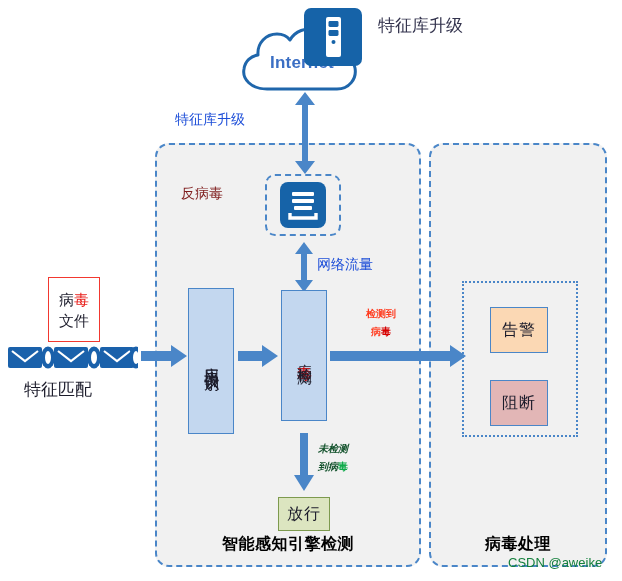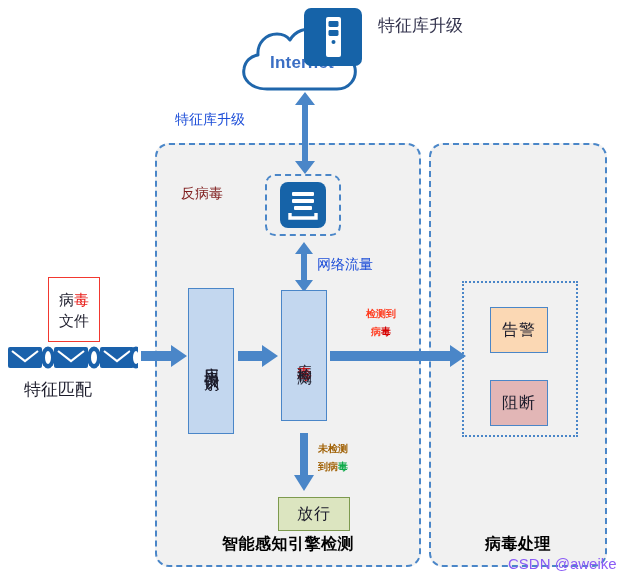--- a/index.html
+++ b/index.html
@@ -164,28 +164,28 @@
 
   
   .ann {
     font-size: 10px;
     line-height: 18px;
     font-weight: bold;
     white-space: nowrap;
     text-align: center;
   }
   .ann-red   { color: #ff3c20; }
-  .ann-green { color: #a16207; }
+  .ann-green { color: #14532d; font-style: italic; }
   .ch-dark-red   { color: #d60000; }
   .ch-dark-green { color: #0faa4a; }
   .ch-red        { color: #e8201c; }
 
   .watermark {
-    font-size: 15px;
-    color: #8b5cf6;
+    font-size: 13px;
+    color: #15803d;
     white-space: nowrap;
     font-family: "Liberation Sans", sans-serif;
   }
   svg { display: block; }
 </style>
 </head>
 <body>
 
 <div id="canvas">
 
@@ -316,21 +316,21 @@
     <svg width="20" height="58" viewBox="0 0 20 58">
       <polygon points="6,0 14,0 14,42 20,42 10,58 0,42 6,42" fill="#4a86c8"></polygon>
     </svg>
   </div>
 
   <div class="abs ann cjk" style="left:318px; top:440px; width:72px; text-align:left;">
     <div class="ann-green">未检测</div>
     <div><span class="ann-green">到病</span><span class="ch-dark-green">毒</span></div>
   </div>
 
-  <div class="abs act-box act-pass cjk" style="left:278px; top:497px; width:72px; height:34px;">放行</div>
+  <div class="abs act-box act-pass cjk" style="left:278px; top:497px; width:52px; height:34px;">放行</div>
 
   <div class="abs inner-dotted" style="left:462px; top:281px; width:116px; height:156px;"></div>
 
   <div class="abs act-box act-alarm cjk" style="left:490px; top:307px; width:58px; height:46px;">告警</div>
 
   <div class="abs act-box act-block cjk" style="left:490px; top:366px; width:58px; height:46px;margin-top:14px;">阻断</div>
 
   <div class="abs panel-title cjk" style="left:155px; top:534px; width:266px;">智能感知引擎检测</div>
 
   <div class="abs panel-title cjk" style="left:429px; top:534px; width:178px;text-align:center;">病毒处理</div>

